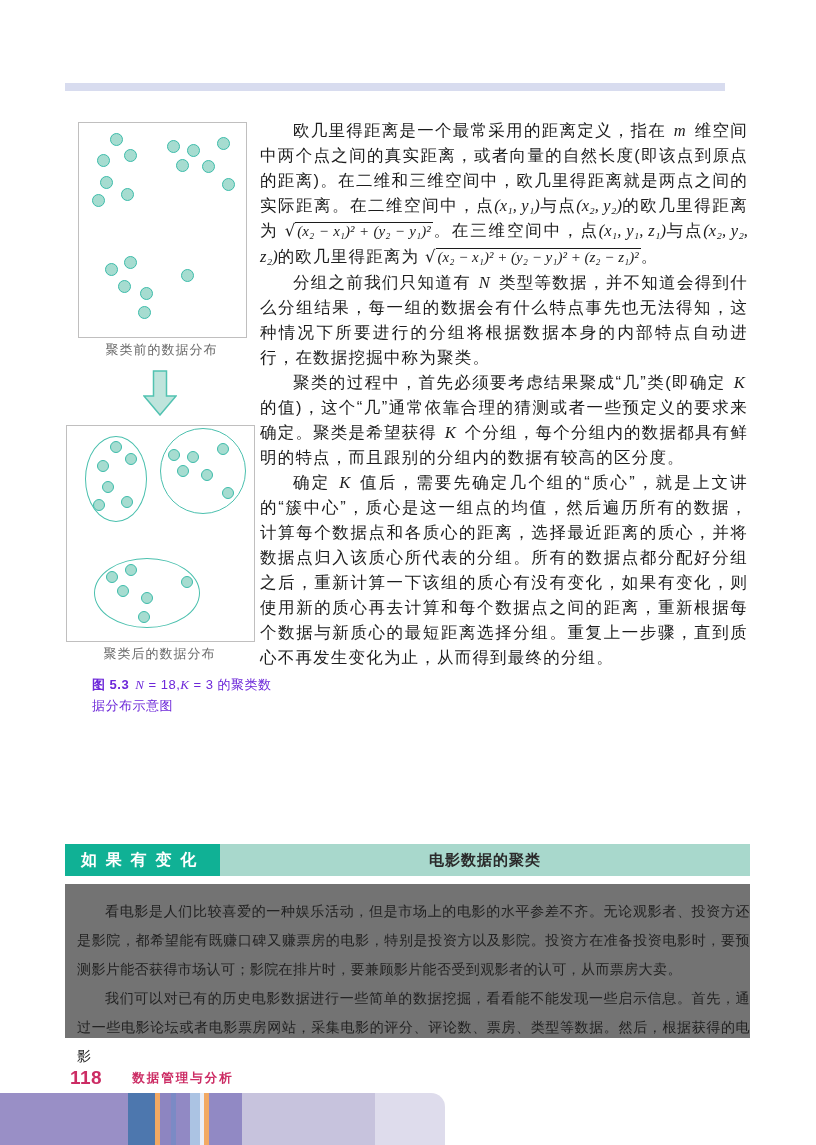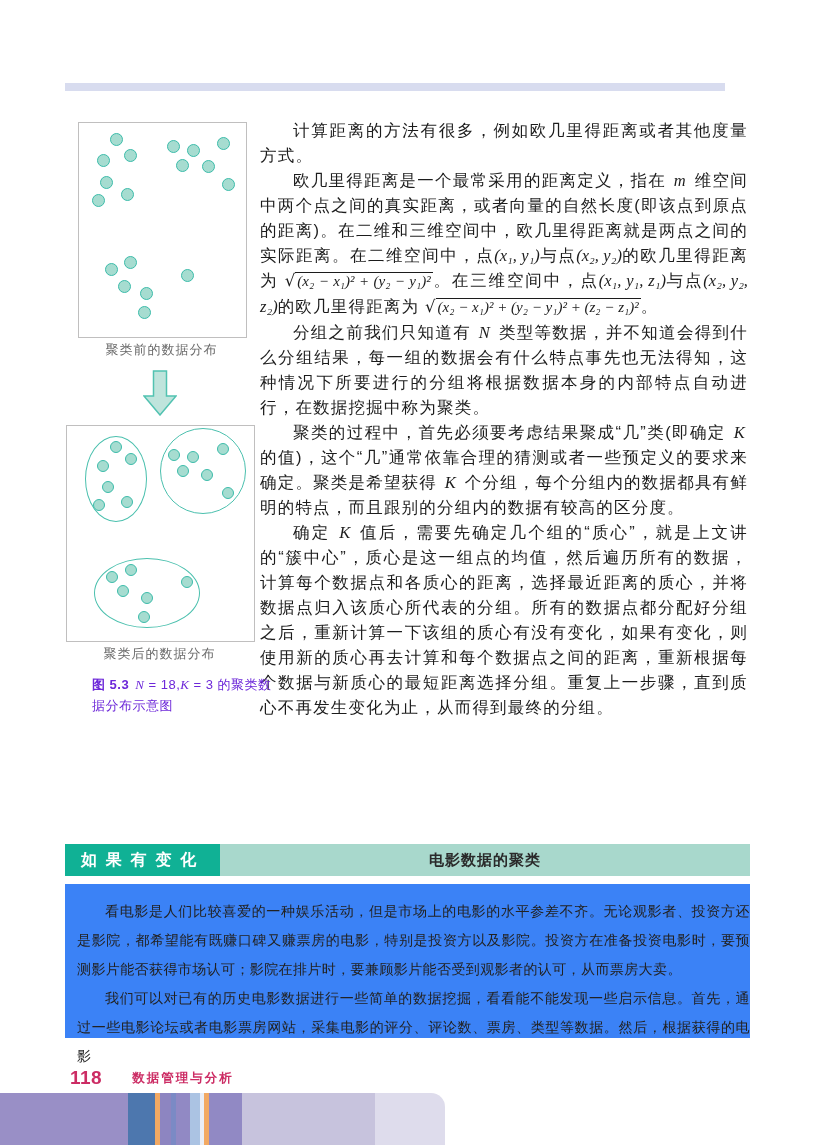--- a/index.html
+++ b/index.html
@@ -33,21 +33,21 @@
   .sqrt .sign{font-style:normal;font-family:"DejaVu Sans",sans-serif;}
   .sqrt .rad{font-family:"Liberation Serif","DejaVu Serif",serif;font-style:italic;
              border-top:1px solid #1c1c1c;padding:0 2px;font-size:15px;}
 
   
   .act-header{position:absolute;left:65px;top:844px;width:685px;height:32px;display:flex;}
   .act-tag{width:155px;background:#10b195;color:#ffffff;font-weight:bold;font-size:16px;
            letter-spacing:0.55em;line-height:32px;padding-left:16px;box-sizing:border-box;}
   .act-title-wrap{flex:1;background:#a8d8cc;display:flex;align-items:center;justify-content:center;}
   .act-title{font-size:15px;font-weight:bold;color:#2a2a2a;letter-spacing:1px;}
-  .act-box{position:absolute;left:65px;top:884px;width:685px;height:154px;background:#3b82f6;
+  .act-box{position:absolute;left:65px;top:884px;width:685px;height:154px;background:#737373;
            box-sizing:border-box;padding:13px 0 0 12px;}
   .act-p{margin:0;font-size:14px;line-height:29px;text-align:justify;text-indent:2em;
          letter-spacing:0.4px;color:#222;}
 
   
   .footer{position:absolute;left:70px;top:1066px;height:24px;display:flex;align-items:center;}
   .pagenum{font-size:19px;font-weight:bold;color:#cc2c64;letter-spacing:0.5px;}
   .booktitle{font-size:12.5px;font-weight:bold;color:#cc2c64;margin-left:30px;letter-spacing:2px;}
 
   .bottom-bar{position:absolute;left:0;top:1093px;width:816px;height:52px;display:flex;}
@@ -114,21 +114,20 @@
           <div class="dot" style="width: 12px; height: 12px; left: 71px; top: 185px;"></div>
         </div>
       <div class="figcap figcap2">聚类后的数据分布</div>
 
       <div class="figlabel">
         <b>图 5.3</b><span class="fig-var">N</span><span> = 18,</span><span class="fig-var">K</span><span> = 3 的聚类数据分布示意图</span>
       </div>
     </div>
 
     <div id="paragraphs">
-        <p class="body-p"><span>计算距离的方法有很多，例如欧几里得距离或者其他度量方式。</span></p>
         <p class="body-p"><span>欧几里得距离是一个最常采用的距离定义，指在 </span><span class="seg-var">m</span><span> 维空间中两个点之间的真实距离，或者向量的自然长度(即该点到原点的距离)。在二维和三维空间中，欧几里得距离就是两点之间的实际距离。在二维空间中，点</span><span class="seg-math">(x₁, y₁)</span><span>与点</span><span class="seg-math">(x₂, y₂)</span><span>的欧几里得距离为 </span><span class="sqrt"><span class="sign">√</span><span class="rad">(x₂ − x₁)² + (y₂ − y₁)²</span></span><span>。在三维空间中，点</span><span class="seg-math">(x₁, y₁, z₁)</span><span>与点</span><span class="seg-math">(x₂, y₂, z₂)</span><span>的欧几里得距离为 </span><span class="sqrt"><span class="sign">√</span><span class="rad">(x₂ − x₁)² + (y₂ − y₁)² + (z₂ − z₁)²</span></span><span>。</span></p>
         <p class="body-p"><span>分组之前我们只知道有 </span><span class="seg-var">N</span><span> 类型等数据，并不知道会得到什么分组结果，每一组的数据会有什么特点事先也无法得知，这种情况下所要进行的分组将根据数据本身的内部特点自动进行，在数据挖掘中称为聚类。</span></p>
         <p class="body-p"><span>聚类的过程中，首先必须要考虑结果聚成“几”类(即确定 </span><span class="seg-var">K</span><span> 的值)，这个“几”通常依靠合理的猜测或者一些预定义的要求来确定。聚类是希望获得 </span><span class="seg-var">K</span><span> 个分组，每个分组内的数据都具有鲜明的特点，而且跟别的分组内的数据有较高的区分度。</span></p>
         <p class="body-p"><span>确定 </span><span class="seg-var">K</span><span> 值后，需要先确定几个组的“质心”，就是上文讲的“簇中心”，质心是这一组点的均值，然后遍历所有的数据，计算每个数据点和各质心的距离，选择最近距离的质心，并将数据点归入该质心所代表的分组。所有的数据点都分配好分组之后，重新计算一下该组的质心有没有变化，如果有变化，则使用新的质心再去计算和每个数据点之间的距离，重新根据每个数据与新质心的最短距离选择分组。重复上一步骤，直到质心不再发生变化为止，从而得到最终的分组。</span></p>
       </div>
   </div>
 
   <div class="act-header">
     <div class="act-tag">如果有变化</div>
     <div class="act-title-wrap">

